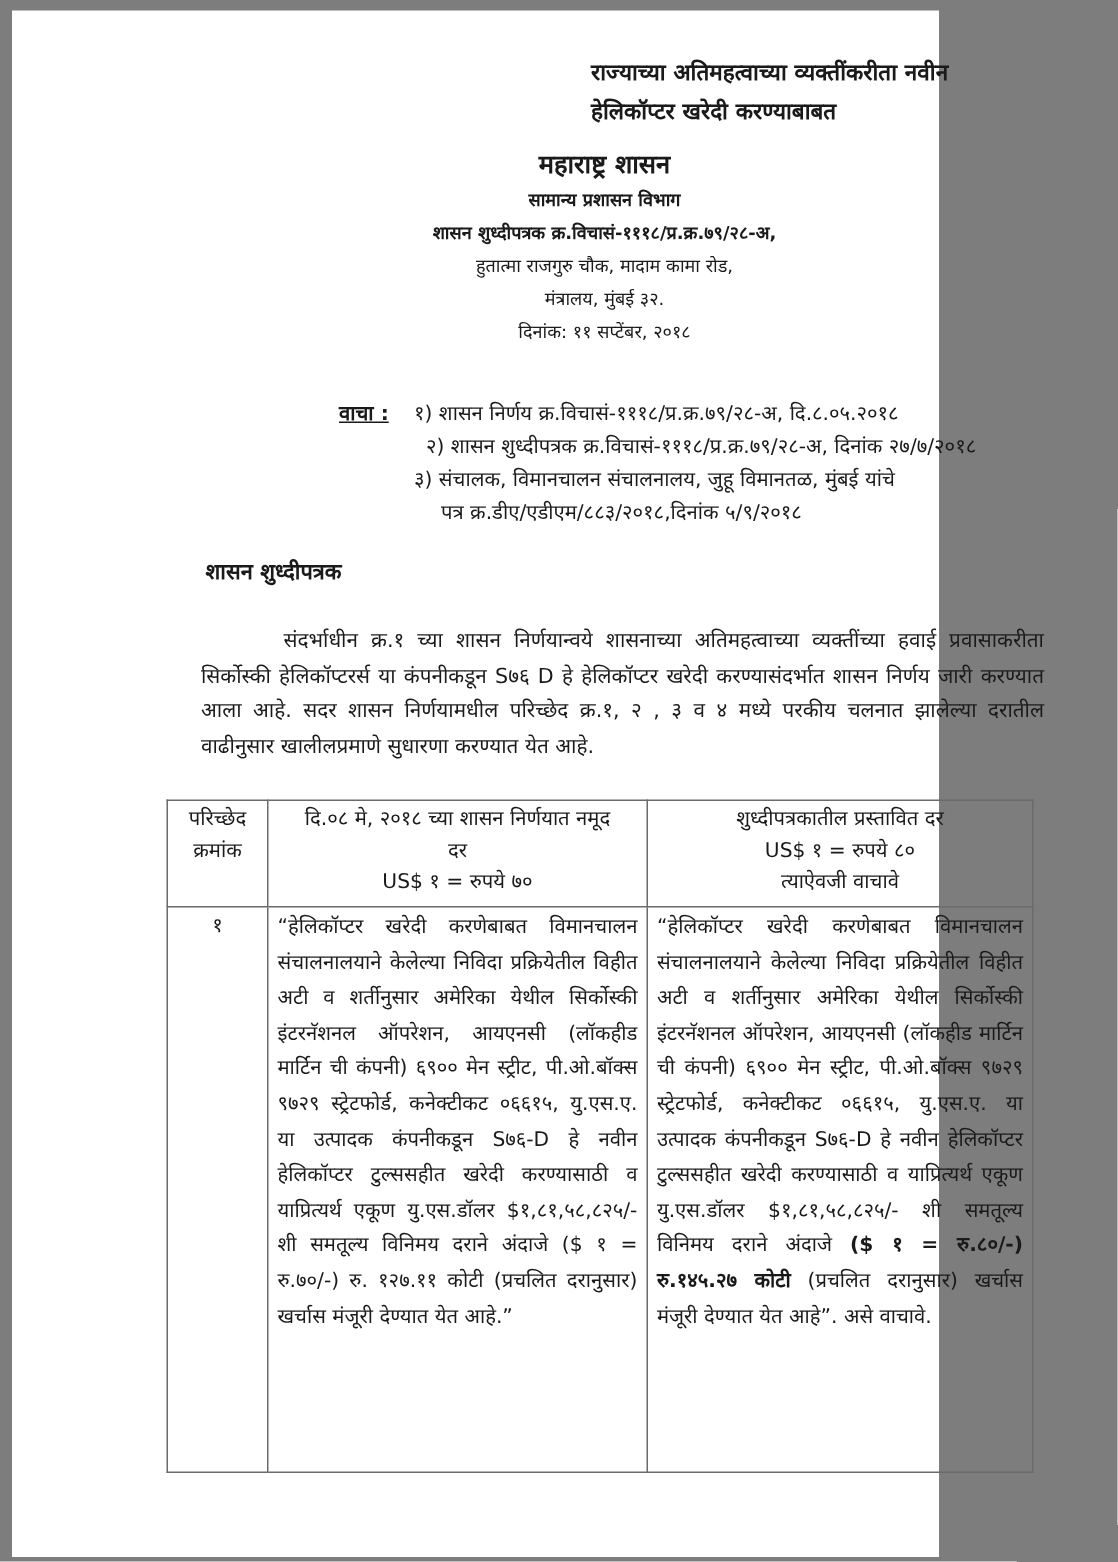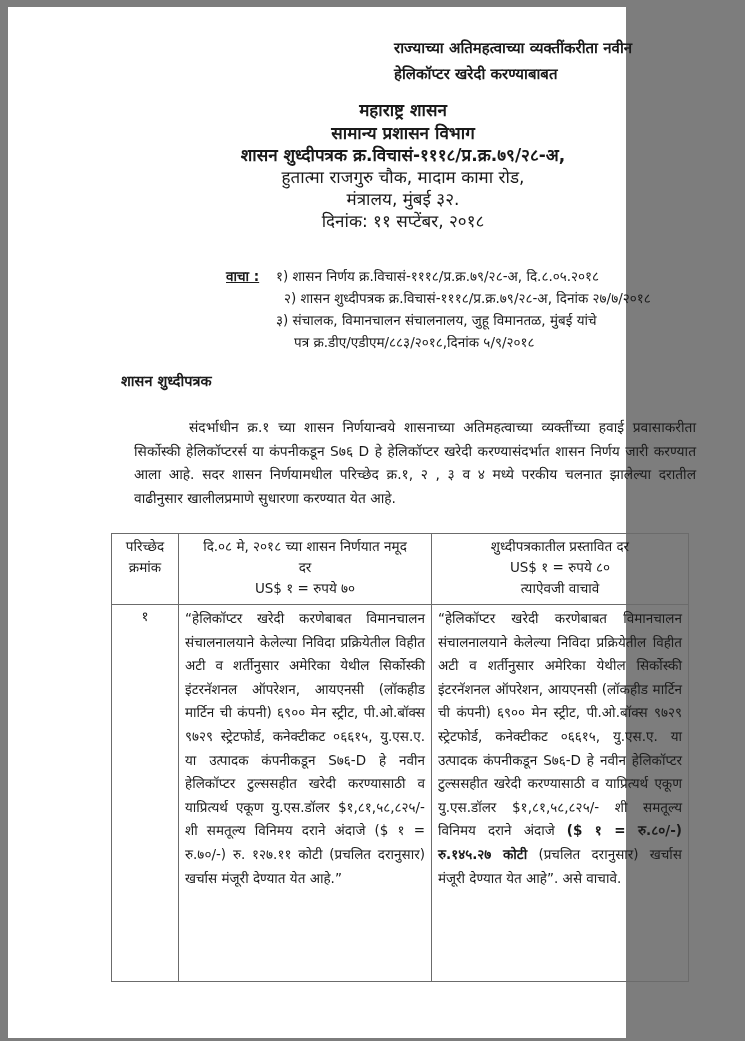--- a/index.html
+++ b/index.html
@@ -8,27 +8,27 @@
     background: #7d7d7d; position: relative;
     font-family: "DejaVu Sans", sans-serif; color: #1a1a1a;
   }
   .page {
     position: absolute; left: 8px; top: 7px; width: 618px; height: 1031px;
     background: #ffffff;
   }
   .abs { position: absolute; white-space: nowrap; }
   .subject { left: 386px; font-size: 15px; font-weight: bold; line-height: 26px; }
   .center-block { position: absolute; left: 140px; width: 510px; text-align: center; }
-  .cline { font-size: 17px; line-height: 22px; }
+  .cline { font-size: 12px; line-height: 22px; }
   .cline.bold { font-weight: bold; }
   .cline.big { font-size: 17px; font-weight: bold; line-height: 24px; }
   .refs { position: absolute; left: 190px; top: 258px; font-size: 13.5px; line-height: 22px; margin-left: 28px; }
   .refs .row { position: relative; white-space: nowrap; }
   .refs .label { font-weight: bold; text-decoration: underline; display: inline-block; width: 50px; }
-  .section-title { position: absolute; left: 113px; top: 363px; font-size: 14.5px; font-weight: bold; }
+  .section-title { position: absolute; left: 129px; top: 363px; font-size: 14.5px; font-weight: bold; }
   .para {
     position: absolute; left: 126px; top: 385px; width: 562px;
     font-size: 13.8px; line-height: 23.5px; text-align: justify; text-align-last: left; margin-top: 24px;
   }
   .para .indent { display: inline-block; width: 55px; }
   table.rev {
     position: absolute; left: 103px; top: 526px; width: 578px;
     border-collapse: collapse; font-size: 13.5px;
   }
   table.rev td, table.rev th { border: 1.5px solid #6b6b6b; vertical-align: top; padding: 2px 6px; }

